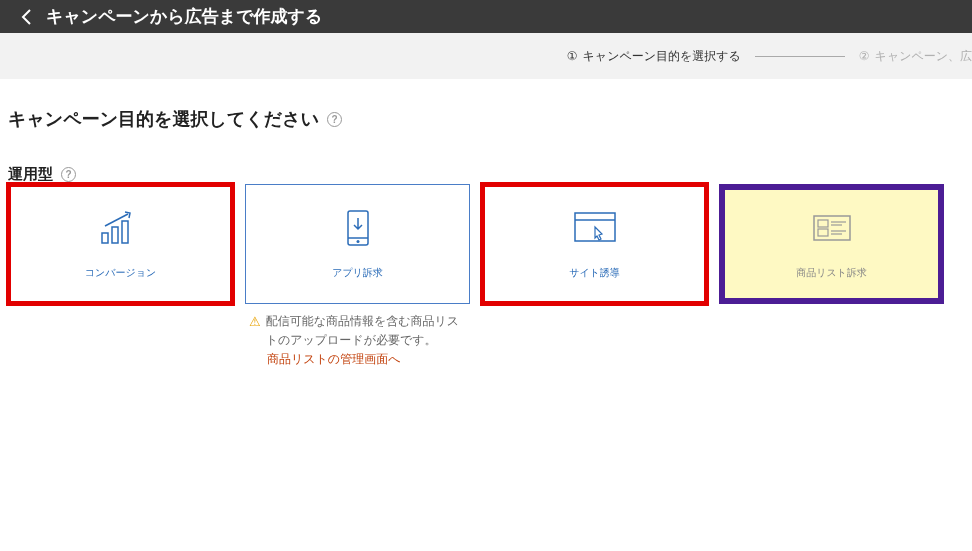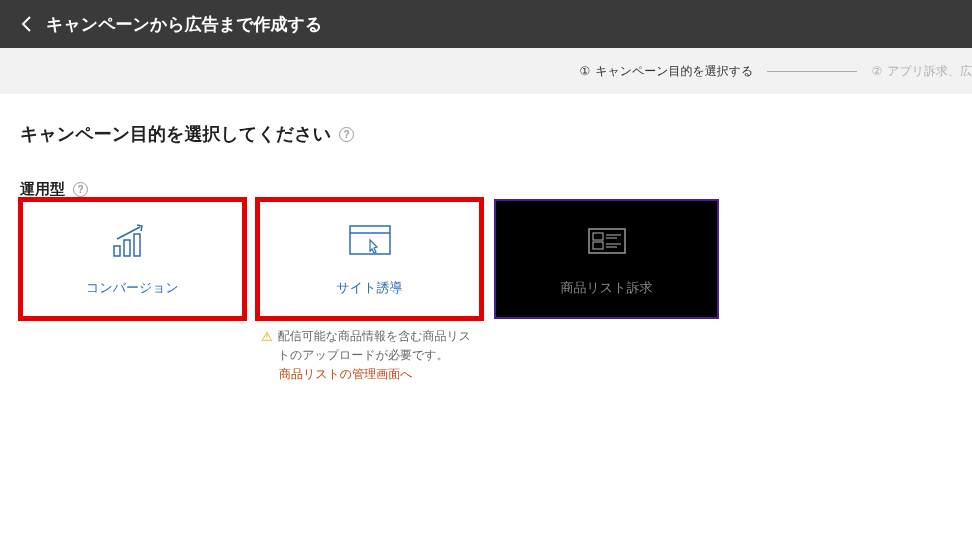--- a/index.html
+++ b/index.html
@@ -10,21 +10,21 @@
     body {
       font-family: "Hiragino Sans", "Hiragino Kaku Gothic ProN", Meiryo, sans-serif;
       background: #fff;
       width: 972px;
       height: 551px;
       overflow: hidden;
     }
     .header {
       background: #3a3a3a;
       color: #fff;
-      height: 48px;
+      height: 33px;
       display: flex;
       align-items: center;
       padding: 0 16px;
     }
     .back-icon {
       width: 20px;
       height: 20px;
       margin-right: 10px;
       display: flex;
       align-items: center;
@@ -55,21 +55,21 @@
       margin-right: 5px;
       font-size: 12px;
     }
     .step-line {
       width: 90px;
       height: 1px;
       background: #aaa;
       margin: 0 14px;
     }
     .content {
-      padding: 28px 20px 0 20px;
+      padding: 28px 20px 0 8px;
     }
     .section-title {
       font-size: 18px;
       font-weight: bold;
       color: #222;
       margin-bottom: 34px;
       display: flex;
       align-items: center;
     }
     .help-icon {
@@ -105,33 +105,33 @@
       align-items: center;
       justify-content: center;
       cursor: pointer;
       background: #fff;
     }
     .card.highlighted {
       outline: 5px solid #e20000;
       outline-offset: -3px;
     }
     .card.disabled {
-      background: #000000;
-      border: 2px solid #4c1d95;
+      background: #fef9c3;
+      border: 6px solid #4c1d95;
       cursor: default;
     }
     .card-icon {
       height: 40px;
       display: flex;
       align-items: center;
       justify-content: center;
       margin-bottom: 18px;
     }
     .card-label {
-      font-size: 13px;
+      font-size: 10px;
       color: #2b6cb8;
     }
     .card.disabled .card-label {
       color: #888;
     }
     .notice {
       grid-column: 2 / 3;
       font-size: 12px;
       color: #666;
       padding: 0 4px;
@@ -166,21 +166,21 @@
 </div>
 
 <div class="stepper-bar">
   <div class="step">
     <span class="step-num">①</span>
     <span>キャンペーン目的を選択する</span>
   </div>
   <div class="step-line"></div>
   <div class="step inactive">
     <span class="step-num">②</span>
-    <span>アプリ訴求、広</span>
+    <span>キャンペーン、広</span>
   </div>
 </div>
 
 <div class="content">
   <div class="section-title">
     <span>キャンペーン目的を選択してください</span>
     <span class="help-icon">?</span>
   </div>
 
   <div class="subsection-title">
@@ -195,20 +195,31 @@
           <path d="M3 33 L3 23 L9 23 L9 33 Z" fill="none" stroke="#2b6cb8" stroke-width="1.5"></path>
           <path d="M13 33 L13 17 L19 17 L19 33 Z" fill="none" stroke="#2b6cb8" stroke-width="1.5"></path>
           <path d="M23 33 L23 11 L29 11 L29 33 Z" fill="none" stroke="#2b6cb8" stroke-width="1.5"></path>
           <path d="M6 16 L29 4" stroke="#2b6cb8" stroke-width="1.5" fill="none"></path>
           <path d="M26 2 L31 3 L30 8" stroke="#2b6cb8" stroke-width="1.5" fill="none"></path>
         </svg>
       </div>
       <div class="card-label">コンバージョン</div>
     </div>
 
+    <div class="card">
+      <div class="card-icon">
+        <svg width="28" height="38" viewBox="0 0 28 38">
+          <rect x="4" y="2" width="20" height="34" rx="2" fill="none" stroke="#2b6cb8" stroke-width="1.5"></rect>
+          <line x1="4" y1="29" x2="24" y2="29" stroke="#2b6cb8" stroke-width="1.5"></line>
+          <circle cx="14" cy="32.5" r="1.5" fill="#2b6cb8"></circle>
+          <path d="M14 9 L14 20 M10 16 L14 20 L18 16" stroke="#2b6cb8" stroke-width="1.5" fill="none"></path>
+        </svg>
+      </div>
+      <div class="card-label">アプリ訴求</div>
+    </div>
 
     <div class="card highlighted">
       <div class="card-icon">
         <svg width="46" height="36" viewBox="0 0 46 36">
           <rect x="3" y="3" width="40" height="28" fill="none" stroke="#2b6cb8" stroke-width="1.5"></rect>
           <line x1="3" y1="10" x2="43" y2="10" stroke="#2b6cb8" stroke-width="1.5"></line>
           <path d="M23 17 L30 24 L27 25 L29 29 L27 30 L25 26 L23 28 Z" fill="#fff" stroke="#2b6cb8" stroke-width="1.2"></path>
         </svg>
       </div>
       <div class="card-label">サイト誘導</div>

